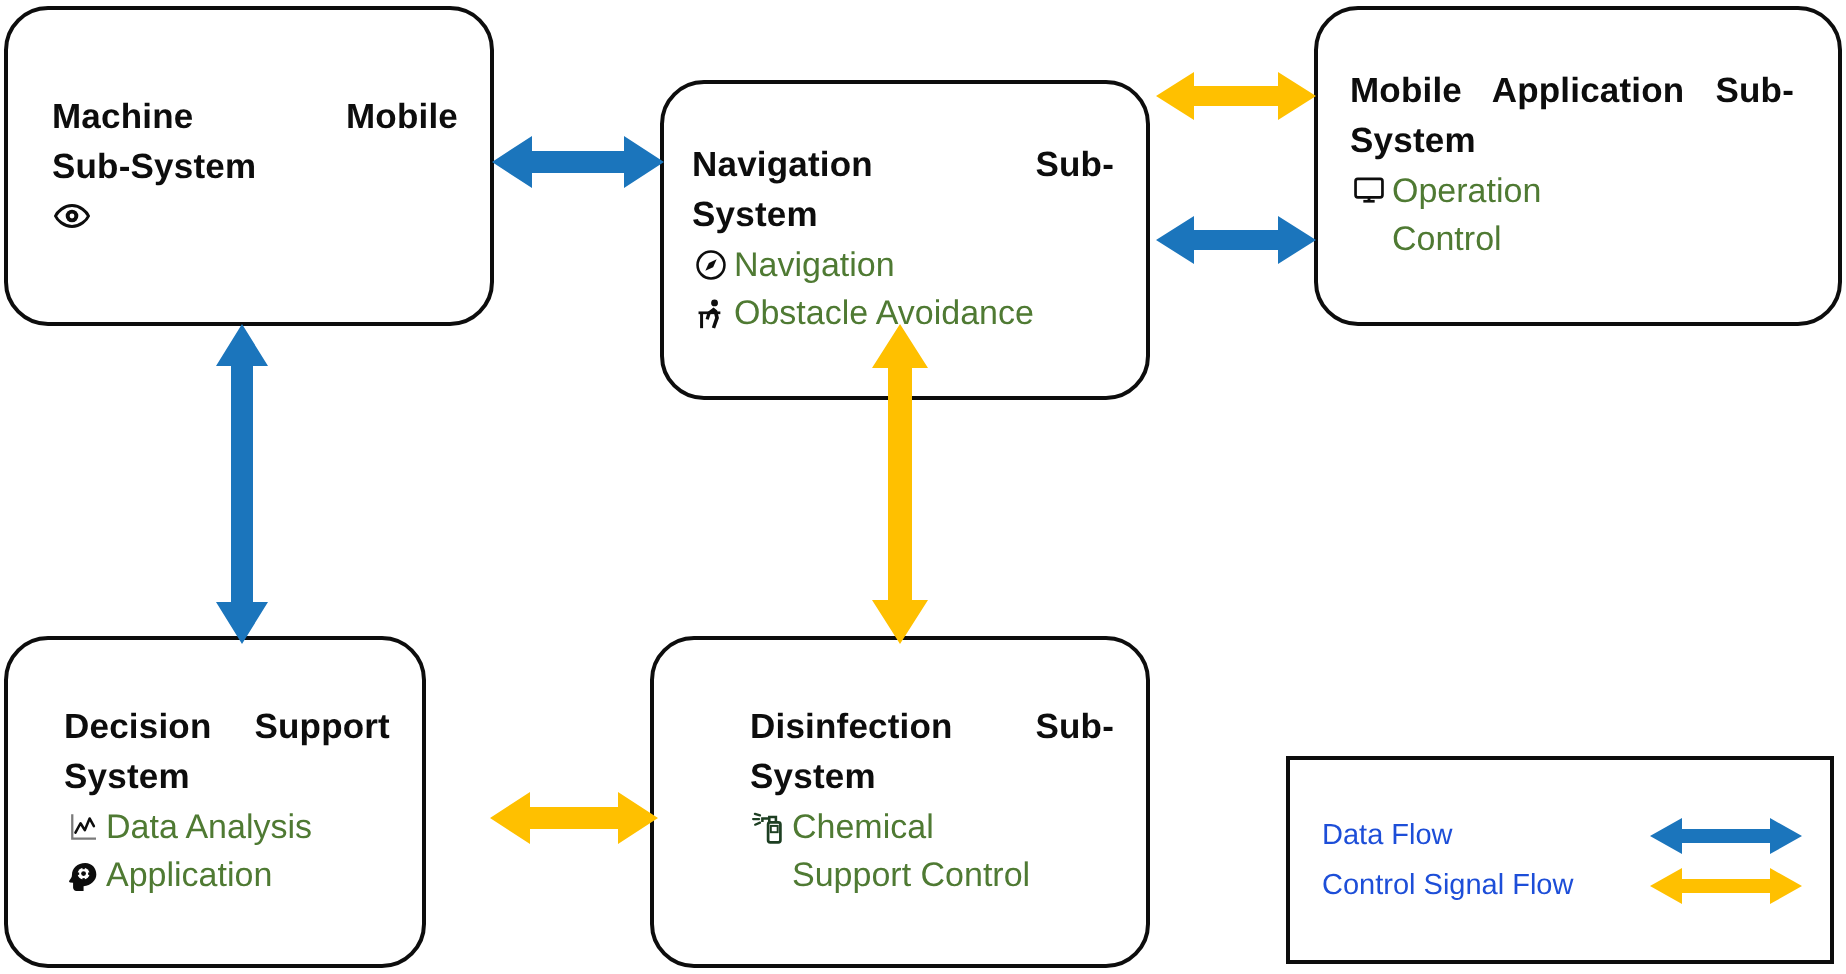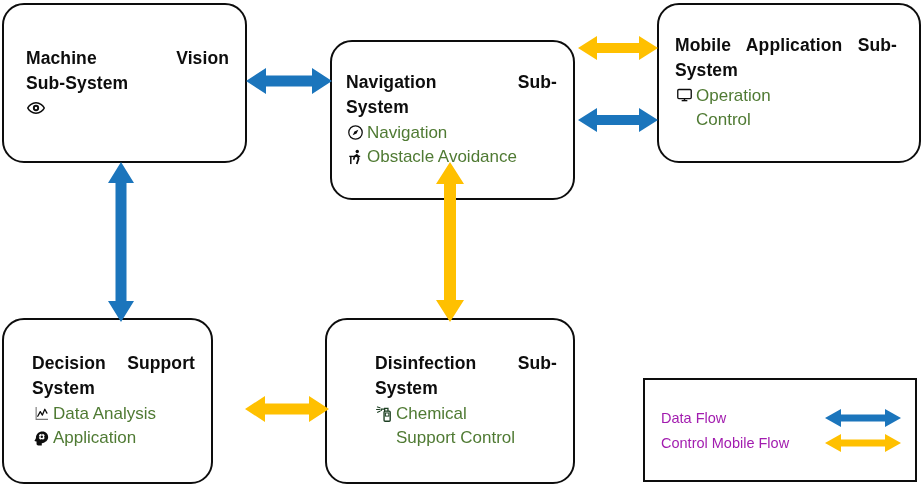--- a/index.html
+++ b/index.html
@@ -101,38 +101,38 @@
     flex-direction: column;
     gap: 3px;
   }
   .legend-row {
     display: flex;
     align-items: center;
     justify-content: space-between;
   }
   .legend-label {
     font-size: 14.5px;
-    color: #a21caf;
+    color: #1d4ed8;
     white-space: nowrap;
   }
   .legend-arrow {
     flex: 0 0 auto;
     margin-left: 14px;
   }
   .legend-arrow svg { display: block; }
 </style>
 </head>
 <body>
 
 <div id="canvas">
 
   <div class="node" id="node-machine-vision" style="left:2px; top:3px; width:245px; height:160px;">
     <div class="node-inner">
       <div class="node-title">
-        <span>Machine Vision</span>
+        <span>Machine Mobile</span>
         <span class="lastline">Sub-System</span>
       </div>
       <ul class="feature-list">
         <li class="feature">
           <span class="feature-icon">
             <svg width="18" height="18" viewBox="0 0 24 24" aria-hidden="true">
               <path d="M12 5C6.5 5 2.2 9.2 1 12c1.2 2.8 5.5 7 11 7s9.8-4.2 11-7c-1.2-2.8-5.5-7-11-7z" fill="none" stroke="#0d0d0d" stroke-width="2"></path>
               <circle cx="12" cy="12" r="4.2" fill="#0d0d0d"></circle>
               <circle cx="12" cy="12" r="1.6" fill="#ffffff"></circle>
             </svg>
@@ -309,21 +309,21 @@
     <div class="legend-rows">
       <div class="legend-row">
         <span class="legend-label">Data Flow</span>
         <span class="legend-arrow">
           <svg width="76" height="22" viewBox="0 0 76 22" aria-hidden="true">
             <path d="M0 11 L16 2 L16 7.5 L60 7.5 L60 2 L76 11 L60 20 L60 14.5 L16 14.5 L16 20 Z" fill="#1B75BC"></path>
           </svg>
         </span>
       </div>
       <div class="legend-row">
-        <span class="legend-label">Control Mobile Flow</span>
+        <span class="legend-label">Control Signal Flow</span>
         <span class="legend-arrow">
           <svg width="76" height="22" viewBox="0 0 76 22" aria-hidden="true">
             <path d="M0 11 L16 2 L16 7.5 L60 7.5 L60 2 L76 11 L60 20 L60 14.5 L16 14.5 L16 20 Z" fill="#FFC000"></path>
           </svg>
         </span>
       </div>
     </div>
   </div>
 
 </div>

